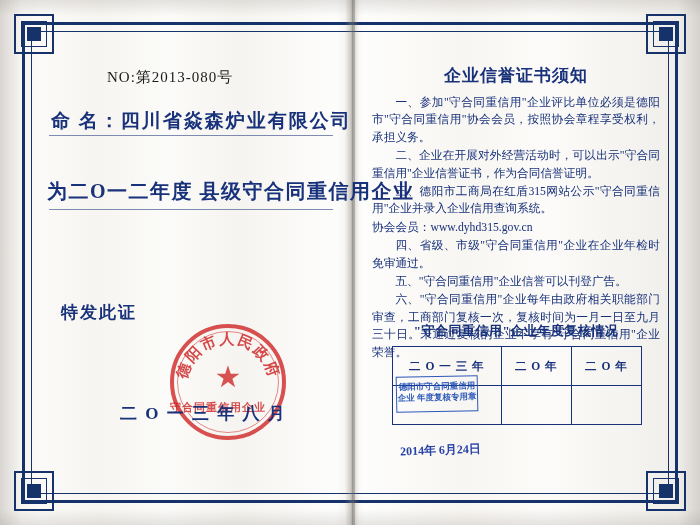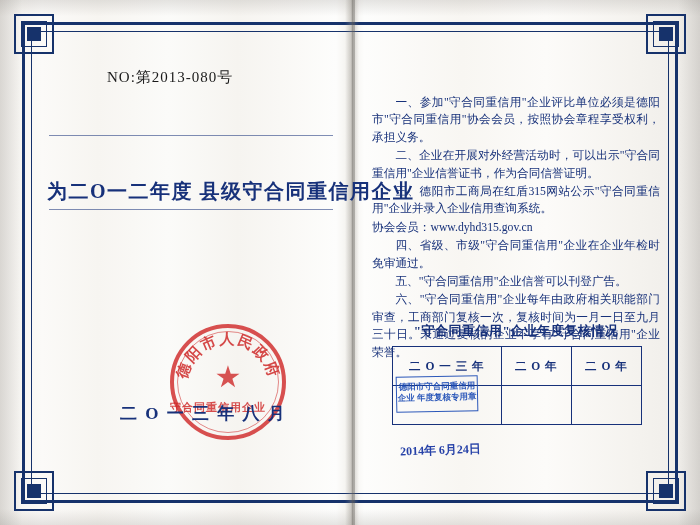--- a/index.html
+++ b/index.html
@@ -197,42 +197,47 @@
 
   <div class="fold"></div>
   <div class="fold2"></div>
 
   <div class="left">
 
     <div class="no-line">
       <span>NO:第</span><span class="num">2013-080</span><span>号</span>
     </div>
 
+    <div class="field-name">
+      <span>命 名：</span><span class="val">四川省焱森炉业有限公司</span>
+    </div>
     <div class="name-underline"></div>
 
     <div class="award-line">为二O一二年度 县级守合同重信用企业</div>
     <div class="award-underline"></div>
 
+    <div class="hereby">特发此证</div>
 
     <div class="seal">
       <div class="ring"></div>
       <div class="ring2"></div>
       <svg class="arc" viewBox="0 0 116 116">
         <path id="arcpath" d="M 16,62 A 42,42 0 0 1 100,62" fill="none"></path>
         <text><textPath href="#arcpath" startOffset="50%" text-anchor="middle">德阳市人民政府</textPath></text>
       </svg>
       <div class="star">★</div>
       <div class="bottom-txt">守合同重信用企业</div>
     </div>
 
     <div class="date-line">二 O 一 三 年 八 月</div>
   </div>
 
   <div class="right">
 
+    <div class="r-title">企业信誉证书须知</div>
 
     <div class="r-body">
       <p>一、参加"守合同重信用"企业评比单位必须是德阳市"守合同重信用"协会会员，按照协会章程享受权利，承担义务。</p>
       <p>二、企业在开展对外经营活动时，可以出示"守合同重信用"企业信誉证书，作为合同信誉证明。</p>
       <p>三、德阳市工商局在红盾315网站公示"守合同重信用"企业并录入企业信用查询系统。</p>
       <p class="noindent">协会会员：www.dyhd315.gov.cn</p>
       <p>四、省级、市级"守合同重信用"企业在企业年检时免审通过。</p>
       <p>五、"守合同重信用"企业信誉可以刊登广告。</p>
       <p>六、"守合同重信用"企业每年由政府相关职能部门审查，工商部门复核一次，复核时间为一月一日至九月三十日。未通过复核的企业不享有"守合同重信用"企业荣誉。</p>
     </div>

